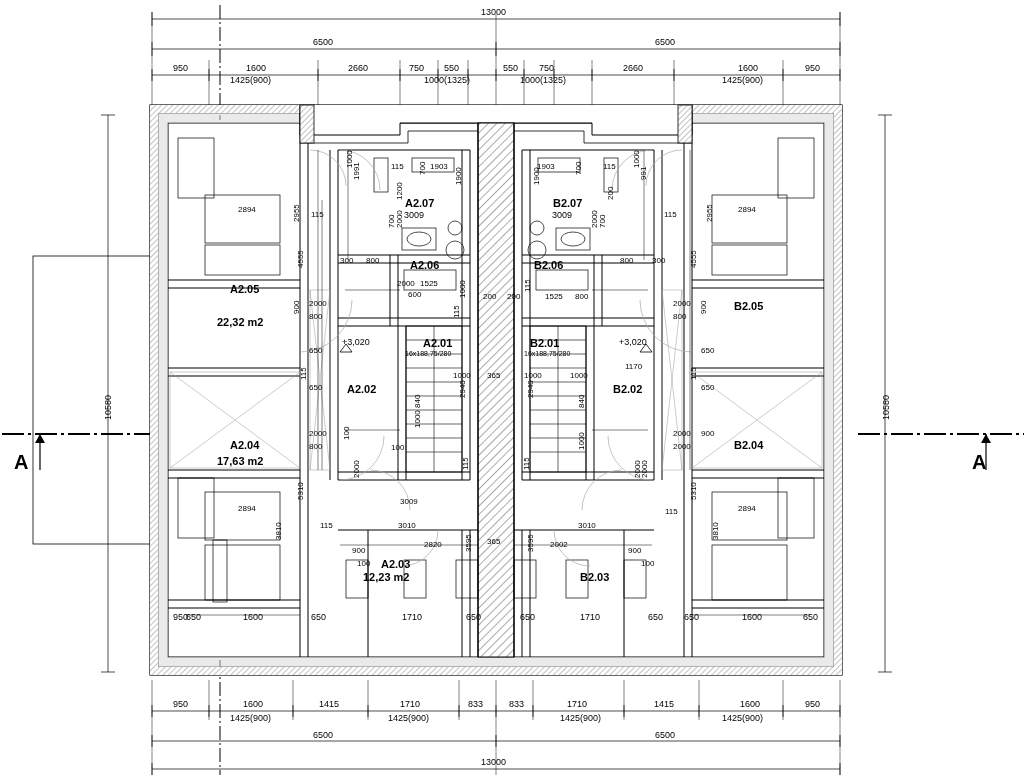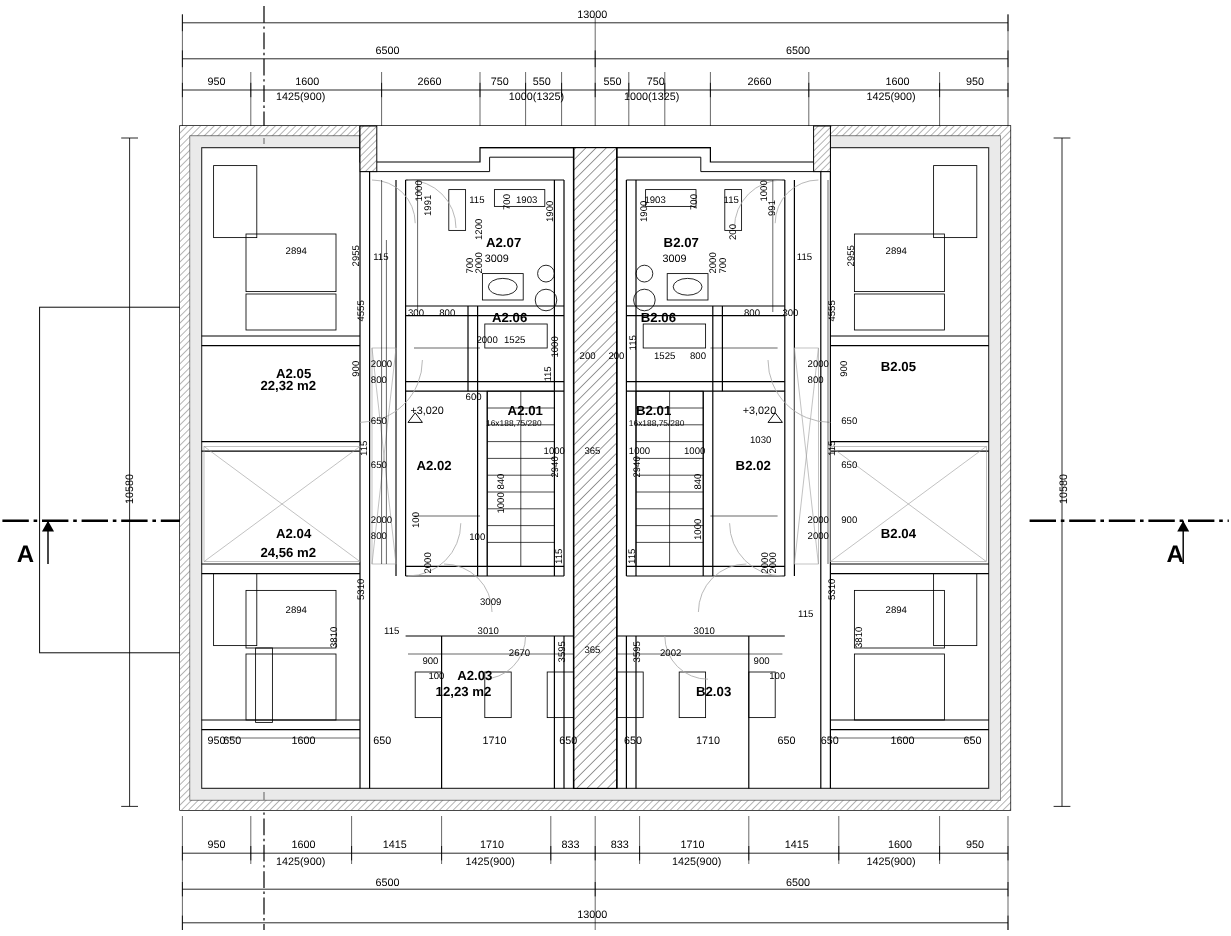--- a/index.html
+++ b/index.html
@@ -432,27 +432,27 @@
 
 <div class="lbl vert" style="left:104px; top:420px;">10580</div>
 <div class="lbl vert" style="left:882px; top:420px;">10580</div>
 
 <div class="lbl sec" style="left:14px; top:452px;">A</div>
 <div class="lbl sec" style="left:972px; top:452px;">A</div>
 
 <div class="lbl room" style="left:405px; top:198px;">A2.07</div>
 <div class="lbl" style="left:404px; top:211px;">3009</div>
 <div class="lbl room" style="left:410px; top:260px;">A2.06</div>
-<div class="lbl room" style="left:230px; top:307px;">A2.05</div>
+<div class="lbl room" style="left:230px; top:284px;">A2.05</div>
 <div class="lbl area" style="left:217px; top:317px;">22,32 m2</div>
 <div class="lbl room" style="left:423px; top:338px;">A2.01</div>
 <div class="lbl tiny" style="left:405px; top:350px;">16x188,75/280</div>
 <div class="lbl room" style="left:347px; top:384px;">A2.02</div>
 <div class="lbl room" style="left:230px; top:440px;">A2.04</div>
-<div class="lbl area" style="left:217px; top:456px;">24,56 m2</div>
+<div class="lbl area" style="left:217px; top:456px;">17,63 m2</div>
 <div class="lbl room" style="left:381px; top:559px;">A2.03</div>
 <div class="lbl area" style="left:363px; top:572px;">12,23 m2</div>
 
 <div class="lbl room" style="left:553px; top:198px;">B2.07</div>
 <div class="lbl" style="left:552px; top:211px;">3009</div>
 <div class="lbl room" style="left:534px; top:260px;">B2.06</div>
 <div class="lbl room" style="left:734px; top:301px;">B2.05</div>
 <div class="lbl room" style="left:530px; top:338px;">B2.01</div>
 <div class="lbl tiny" style="left:524px; top:350px;">16x188,75/280</div>
 <div class="lbl room" style="left:613px; top:384px;">B2.02</div>
@@ -473,21 +473,21 @@
 <div class="lbl small" style="left:430px; top:163px;">1903</div>
 <div class="lbl small vert" style="left:396px; top:200px;">1200</div>
 <div class="lbl small vert" style="left:455px; top:185px;">1900</div>
 <div class="lbl small vert" style="left:396px; top:228px;">2000</div>
 <div class="lbl small vert" style="left:388px; top:228px;">700</div>
 <div class="lbl small" style="left:340px; top:257px;">300</div>
 <div class="lbl small" style="left:366px; top:257px;">800</div>
 <div class="lbl small" style="left:397px; top:280px;">2000</div>
 <div class="lbl small" style="left:420px; top:280px;">1525</div>
 <div class="lbl small vert" style="left:459px; top:298px;">1000</div>
-<div class="lbl small" style="left:388px; top:291px;margin-top:36px;">600</div>
+<div class="lbl small" style="left:408px; top:291px;">600</div>
 <div class="lbl small vert" style="left:453px; top:318px;">115</div>
 <div class="lbl small" style="left:483px; top:293px;">200</div>
 <div class="lbl small vert" style="left:293px; top:314px;">900</div>
 <div class="lbl small" style="left:309px; top:300px;">2000</div>
 <div class="lbl small" style="left:309px; top:313px;">800</div>
 <div class="lbl small" style="left:309px; top:347px;">650</div>
 <div class="lbl small vert" style="left:300px; top:380px;">115</div>
 <div class="lbl small" style="left:309px; top:384px;">650</div>
 <div class="lbl small vert" style="left:414px; top:408px;">840</div>
 <div class="lbl small" style="left:453px; top:372px;">1000</div>
@@ -502,24 +502,24 @@
 <div class="lbl small vert" style="left:462px; top:470px;">115</div>
 <div class="lbl small vert" style="left:353px; top:478px;">2000</div>
 <div class="lbl small" style="left:400px; top:498px;">3009</div>
 <div class="lbl small" style="left:398px; top:522px;">3010</div>
 <div class="lbl small" style="left:238px; top:505px;">2894</div>
 <div class="lbl small vert" style="left:297px; top:500px;">5310</div>
 <div class="lbl small vert" style="left:275px; top:540px;">3810</div>
 <div class="lbl small" style="left:320px; top:522px;">115</div>
 <div class="lbl small" style="left:352px; top:547px;">900</div>
 <div class="lbl small" style="left:357px; top:560px;">100</div>
-<div class="lbl small" style="left:424px; top:541px;">2670</div>
+<div class="lbl small" style="left:424px; top:541px;">2820</div>
 <div class="lbl small vert" style="left:465px; top:552px;">3595</div>
 <div class="lbl small" style="left:487px; top:538px;">365</div>
-<div class="lbl small" style="left:625px; top:363px;">1030</div>
+<div class="lbl small" style="left:625px; top:363px;">1170</div>
 
 <div class="lbl small" style="left:738px; top:206px;">2894</div>
 <div class="lbl small vert" style="left:706px; top:222px;">2955</div>
 <div class="lbl small" style="left:664px; top:211px;">115</div>
 <div class="lbl small vert" style="left:690px; top:268px;">4555</div>
 <div class="lbl small vert" style="left:640px; top:180px;">991</div>
 <div class="lbl small vert" style="left:633px; top:168px;">1000</div>
 <div class="lbl small" style="left:603px; top:163px;">115</div>
 <div class="lbl small vert" style="left:575px; top:175px;">700</div>
 <div class="lbl small" style="left:537px; top:163px;">1903</div>

